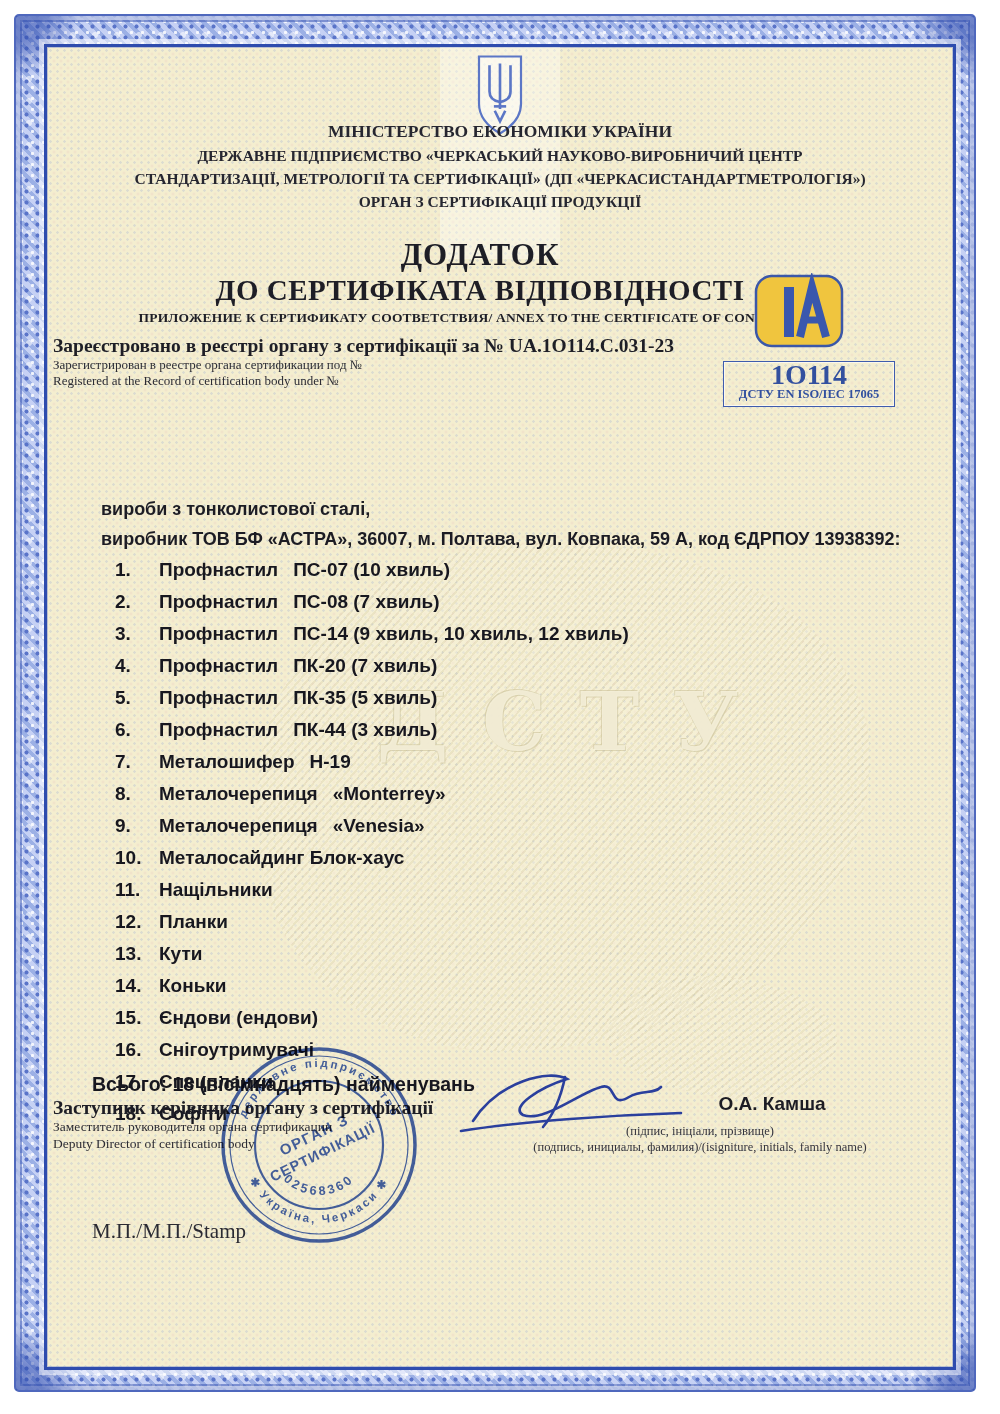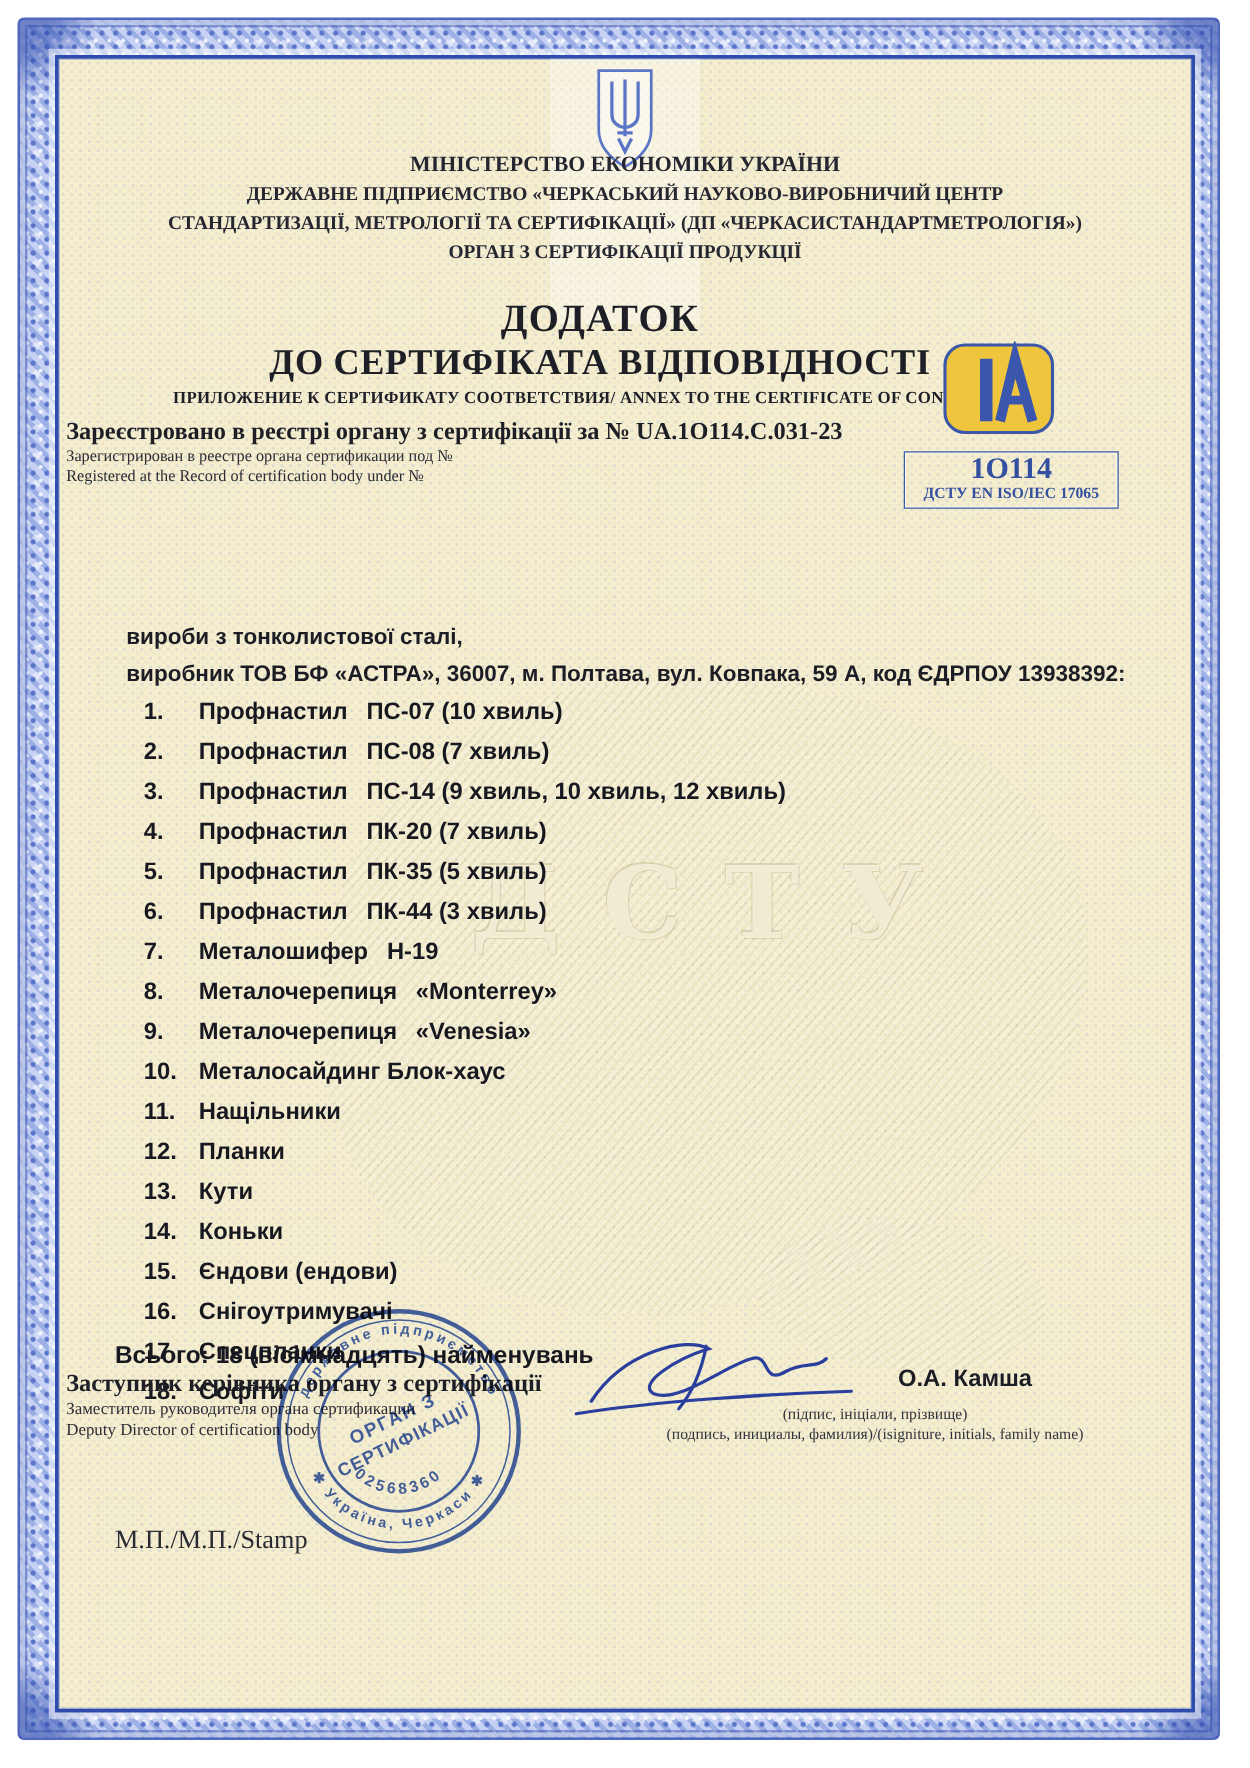--- a/index.html
+++ b/index.html
@@ -53,21 +53,21 @@
 
   .doc-title{position:absolute;left:0;right:40px;top:190px;text-align:center;font-weight:700;color:#1e1e26;}
   .doc-title .t1{font-size:31px;letter-spacing:1px;line-height:36px;}
   .doc-title .t2{font-size:29px;letter-spacing:.5px;line-height:34px;}
   .doc-title .sub{font-size:13.5px;letter-spacing:.2px;margin-top:3px;}
 
   
   .acc-mark{position:absolute;left:706px;top:226px;width:92px;height:76px;}
   .code-box{position:absolute;left:676px;top:314px;width:170px;height:44px;border:1.5px solid #3f5cad;
     box-shadow:inset 0 0 0 1px rgba(255,255,255,.65);text-align:center;color:#32509f;font-weight:700;}
-  .code-box .cb1{font-size:24px;line-height:24px;margin-top:1px;}
+  .code-box .cb1{font-size:28px;line-height:24px;margin-top:1px;}
   .code-box .cb2{font-size:12.5px;line-height:15px;}
 
   .reg{position:absolute;left:6px;top:288px;}
   .reg .r-main{font-weight:700;font-size:19.5px;color:#1e1e26;}
   .reg .r-small{font-size:13px;line-height:15.5px;color:#2c2c34;}
   .validity{position:absolute;left:6px;top:362px;}
   .validity .v-main{font-family:"Liberation Sans",sans-serif;font-weight:700;font-size:19.5px;color:#1c1c24;}
   .validity .v-small{font-size:12.5px;line-height:15px;color:#2c2c34;}
 
   .manu{position:absolute;left:6px;top:447px;font-family:"Liberation Sans",sans-serif;

